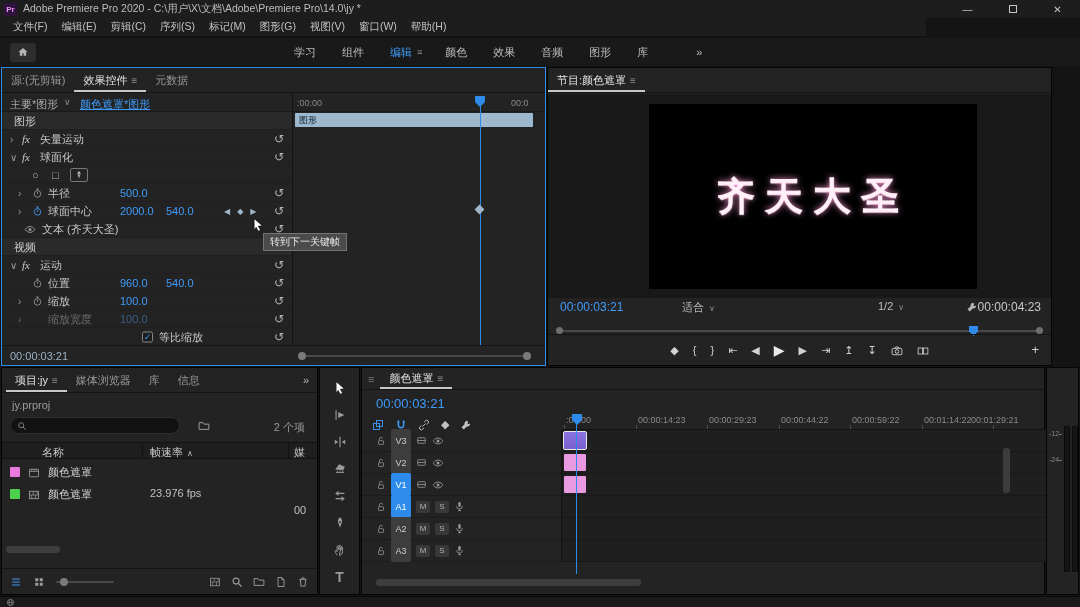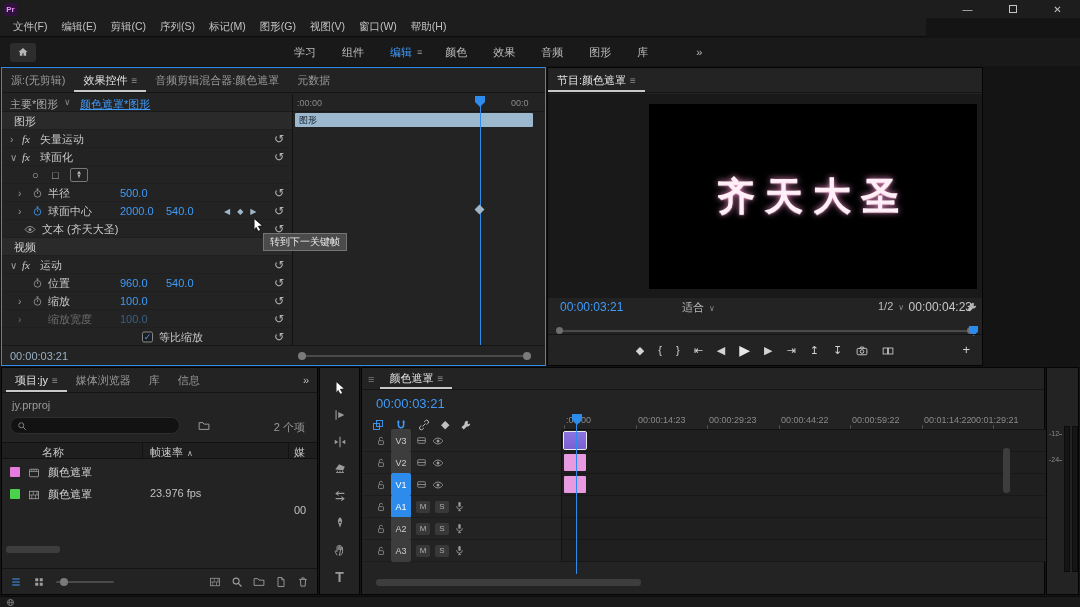--- a/index.html
+++ b/index.html
@@ -68,21 +68,21 @@
 #kfruler{position:relative;height:18px;border-bottom:1px solid #1a1a1a;color:#8a8a8a;font-size:9px}
 #clipbar{position:absolute;left:2px;top:19px;width:238px;height:14px;background:#9cb8cf;color:#15222c;font-size:9px;display:flex;align-items:center;padding-left:4px;border-radius:1px}
 #kfline{position:absolute;left:187px;top:2px;bottom:0;width:1px;background:#2d8ceb}
 #kfhead{position:absolute;left:182px;top:2px;width:10px;height:11px;background:#2d8ceb;clip-path:polygon(0 0,100% 0,100% 55%,50% 100%,0 55%)}
 .kfdiamond{position:absolute;left:183px;top:112px;width:7px;height:7px;background:#9fb6c8;transform:rotate(45deg)}
 #fxfooter{position:absolute;left:0;bottom:0;right:0;height:20px;border-top:1px solid #161616}
 #fxtc{position:absolute;left:8px;top:4px;color:#9ab0c4}
 #fxzoom{position:absolute;left:296px;right:14px;top:9px;height:2px;background:#4a4a4a;border-radius:2px}
 .zknob{position:absolute;top:-3px;width:8px;height:8px;border-radius:50%;background:#7a7a7a}
 
-#progpanel{left:547px;top:67px;width:436px;height:299px}
+#progpanel{left:547px;top:67px;width:505px;height:299px}
 #preview{position:absolute;left:0;top:26px;right:0;height:204px;background:#191919}
 #video{position:absolute;left:101px;top:10px;width:328px;height:185px;display:flex;align-items:center;justify-content:center}
 #vtext{font-size:38px;font-weight:700;letter-spacing:10px;color:#fff0f7;text-shadow:0 0 6px #ff9ad5,0 1px 1px #ffffff}
 #proginfo{position:absolute;left:0;top:232px;right:0;height:20px}
 #proginfo .tc{position:absolute;left:12px;color:#3f9bfa;font-size:12px}
 #proginfo .fit{position:absolute;left:134px;color:#bdbdbd}
 #proginfo .chev{color:#8a8a8a;font-size:8px;margin-left:5px}
 #proginfo .res{position:absolute;left:330px;color:#bdbdbd}
 #proginfo .wr{position:absolute;left:418px;color:#b4b4b4}
 #proginfo .dur{position:absolute;right:10px;color:#c8c8c8;font-size:12px}
@@ -269,20 +269,21 @@
         <ellipse cx="8" cy="8" rx="2.5" ry="5.5" fill="none" stroke="currentColor" stroke-width="1"></ellipse>
         <path d="M2.5 8h11" stroke="currentColor" stroke-width="1"></path>
       </symbol>
 </defs>
 </svg>
 
 <div id="app">
 
   <div id="titlebar">
     <div id="prbadge">Pr</div>
+    <div id="wtitle">Adobe Premiere Pro 2020 - C:\用户\X\文档\Adobe\Premiere Pro\14.0\jy *</div>
     <div id="wctrl">
       <span class="wbtn">—</span>
       <span class="wbtn">
           <span class="maxbox"></span>
         </span>
       <span class="wbtn">✕</span>
     </div>
   </div>
 
   <div id="menubar">
@@ -317,21 +318,20 @@
     </div>
   </div>
 
   <div id="fxpanel" class="panel">
     <div class="ptabs">
       <span class="ptab">源:(无剪辑)</span>
       <span class="ptab on">
           <span>效果控件</span>
           <span class="pmenu">≡</span>
         </span>
-      <span class="ptab">音频剪辑混合器:颜色遮罩</span>
       <span class="ptab">元数据</span>
     </div>
 
     <div id="cliprow">
       <span class="mclip">主要*图形</span>
       <span class="chev">∨</span>
       <span class="sclip">颜色遮罩*图形</span>
     </div>
 
     <div id="fxrows">

